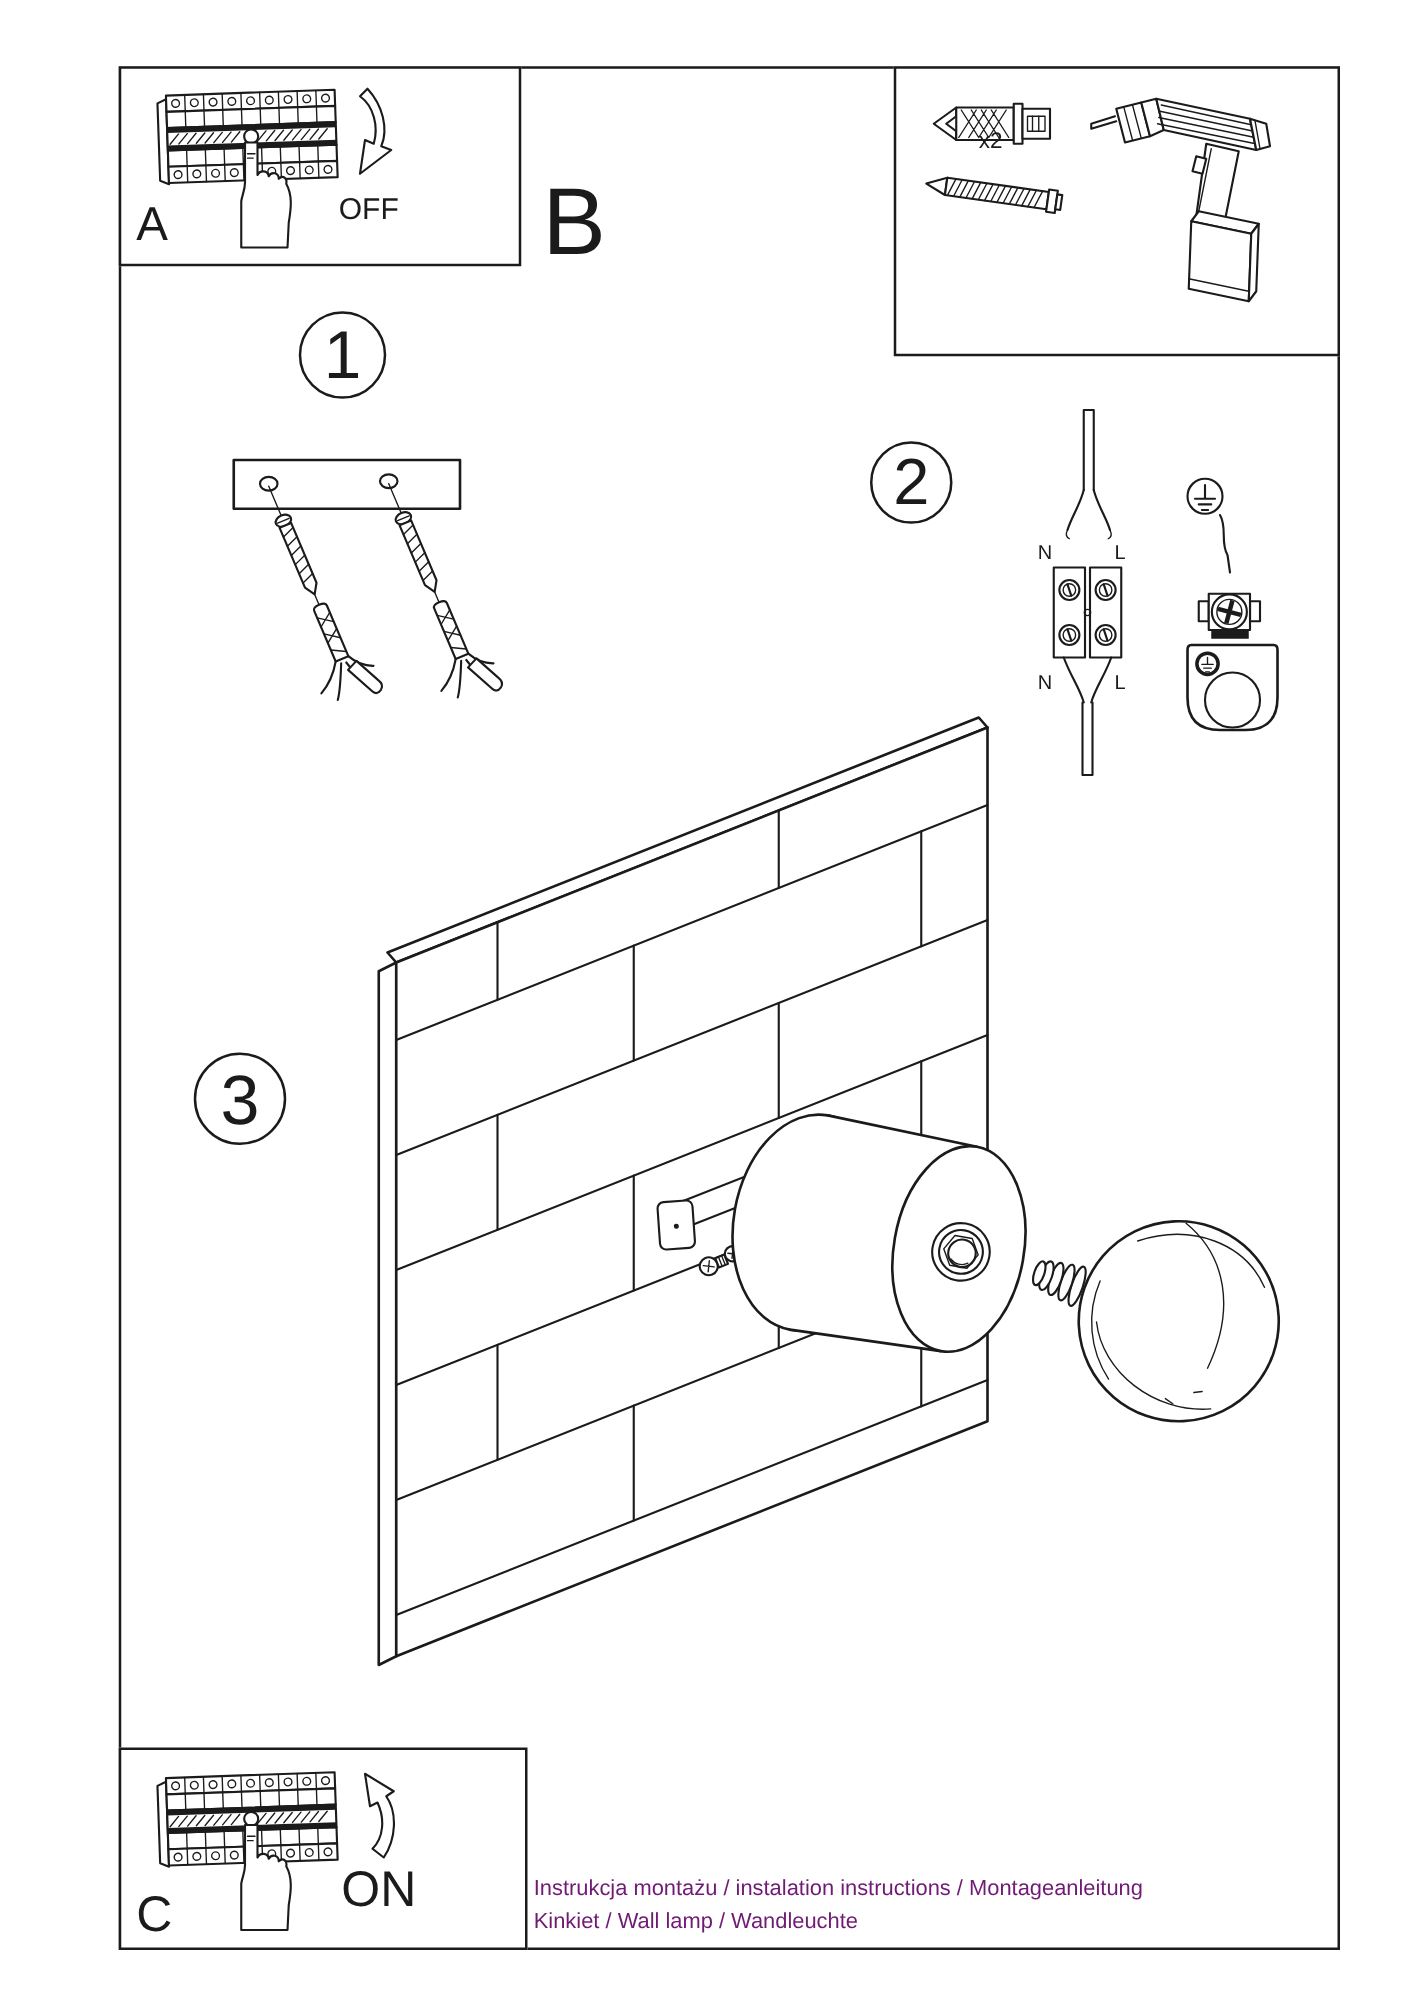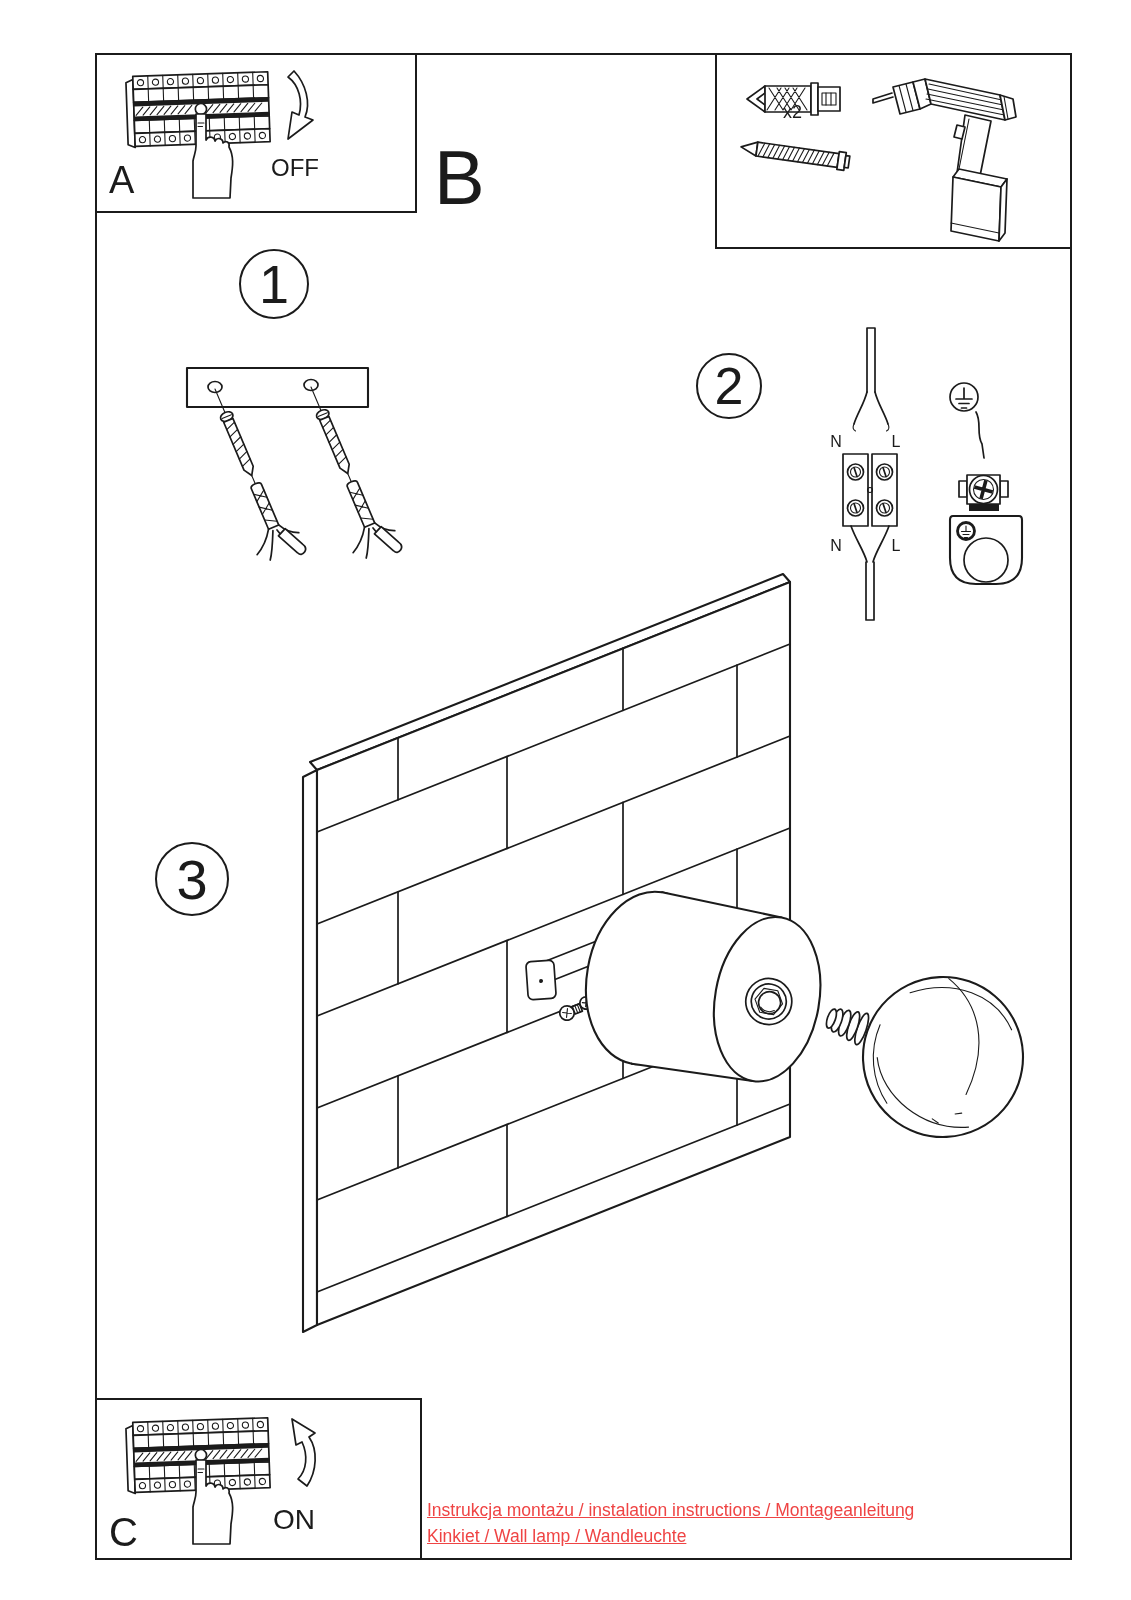--- a/index.html
+++ b/index.html
@@ -3,21 +3,21 @@
 <meta charset="utf-8">
 <style>
   html,body{margin:0;padding:0;background:#fff;}
   #sheet{position:relative;width:1131px;height:1600px;background:#fff;
          font-family:"Liberation Sans",sans-serif;color:#1b1b1b;overflow:hidden;}
   .frame{position:absolute;border:2.5px solid #1b1b1b;background:#fff;box-sizing:border-box;}
   .abs{position:absolute;}
   .letter{position:absolute;color:#1b1b1b;line-height:1;}
   .stepcircle{position:absolute;border:2.5px solid #1b1b1b;border-radius:50%;
               display:flex;align-items:center;justify-content:center;background:#fff;}
-  .footer-line{position:absolute;font-size:17.5px;color:#ef4444;white-space:nowrap;text-decoration:underline;}
+  .footer-line{position:absolute;font-size:17.5px;color:#701a75;white-space:nowrap;}
   svg{position:absolute;left:0;top:0;}
   svg *{vector-effect:non-scaling-stroke;}
   .ink{stroke:#1b1b1b;fill:none;stroke-width:1.7;stroke-linecap:round;stroke-linejoin:round;}
   .inkw{stroke:#1b1b1b;fill:#fff;stroke-width:1.7;stroke-linejoin:round;}
   .inkw2{stroke:#1b1b1b;fill:#fff;stroke-width:2.1;stroke-linejoin:round;}
   .fillink{fill:#1b1b1b;stroke:none;}
   .thin{stroke-width:1.1;}
   text{font-family:"Liberation Sans",sans-serif;fill:#1b1b1b;}
 </style>
 </head>
@@ -107,21 +107,21 @@
     <svg width="317" height="155" viewBox="0 0 317 155">
       <use href="#breaker" transform="translate(12,11)"></use>
       <path class="inkw" d="M197,16 C209,29 214,48 208,62 L216,65 L191,84 L195,57 L202,60 C206,46 202,30 191,22 Z"></path>
     </svg>
     <div class="letter" style="left:12px;top:106px;font-size:38px;">A</div>
     <div class="letter" style="left:174px;top:101px;font-size:24px;">OFF</div>
   </div>
 
   <div class="letter" style="left:434px;top:140px;font-size:76px;">B</div>
 
-  <div class="frame" style="left:715px;top:53px;width:357px;height:196px;text-decoration:underline;">
+  <div class="frame" style="left:715px;top:53px;width:357px;height:232px;text-decoration:underline;">
     <svg width="352" height="207" viewBox="0 0 352 207">
       <g transform="translate(30,22)">
         <path class="inkw" d="M0,22 L18,9 L18,16 L10,22 L18,28 L18,35 Z"></path>
         <rect class="inkw" x="18" y="9" width="46" height="26"></rect>
         <path class="ink thin" d="M20,33 L34,11 M28,33 L42,11 M36,33 L50,11 M44,33 L58,11 M22,11 L36,33 M30,11 L44,33 M38,11 L52,33 M46,11 L60,33"></path>
         <rect class="inkw" x="64" y="6" width="7" height="32"></rect>
         <rect class="inkw" x="71" y="10" width="22" height="24"></rect>
         <rect class="ink thin" x="75" y="16" width="14" height="12" fill="none"></rect>
         <path class="ink thin" d="M79,16 V28 M84,16 V28"></path>
       </g>
@@ -279,19 +279,19 @@
       </g>
     </g>
   </svg>
 
   <div class="frame" style="left:95px;top:1398px;width:327px;height:162px;">
     <svg width="322" height="157" viewBox="0 0 322 157">
       <use href="#breaker" transform="translate(12,12)"></use>
       <path class="inkw" d="M210,86 C220,71 221,50 212,37 L218,33 L195,19 L199,45 L205,42 C211,55 210,70 201,79 Z"></path>
     </svg>
     <div class="letter" style="left:12px;top:112px;font-size:40px;">C</div>
-    <div class="letter" style="left:176px;top:92px;font-size:28px;margin-top:14px;">ON</div>
+    <div class="letter" style="left:176px;top:92px;font-size:40px;">ON</div>
   </div>
 
   <div class="footer-line" style="left:427px;top:1500px;">Instrukcja montażu / instalation instructions / Montageanleitung</div>
   <div class="footer-line" style="left:427px;top:1526px;">Kinkiet / Wall lamp / Wandleuchte</div>
 
 </div>
 
 </body></html>

